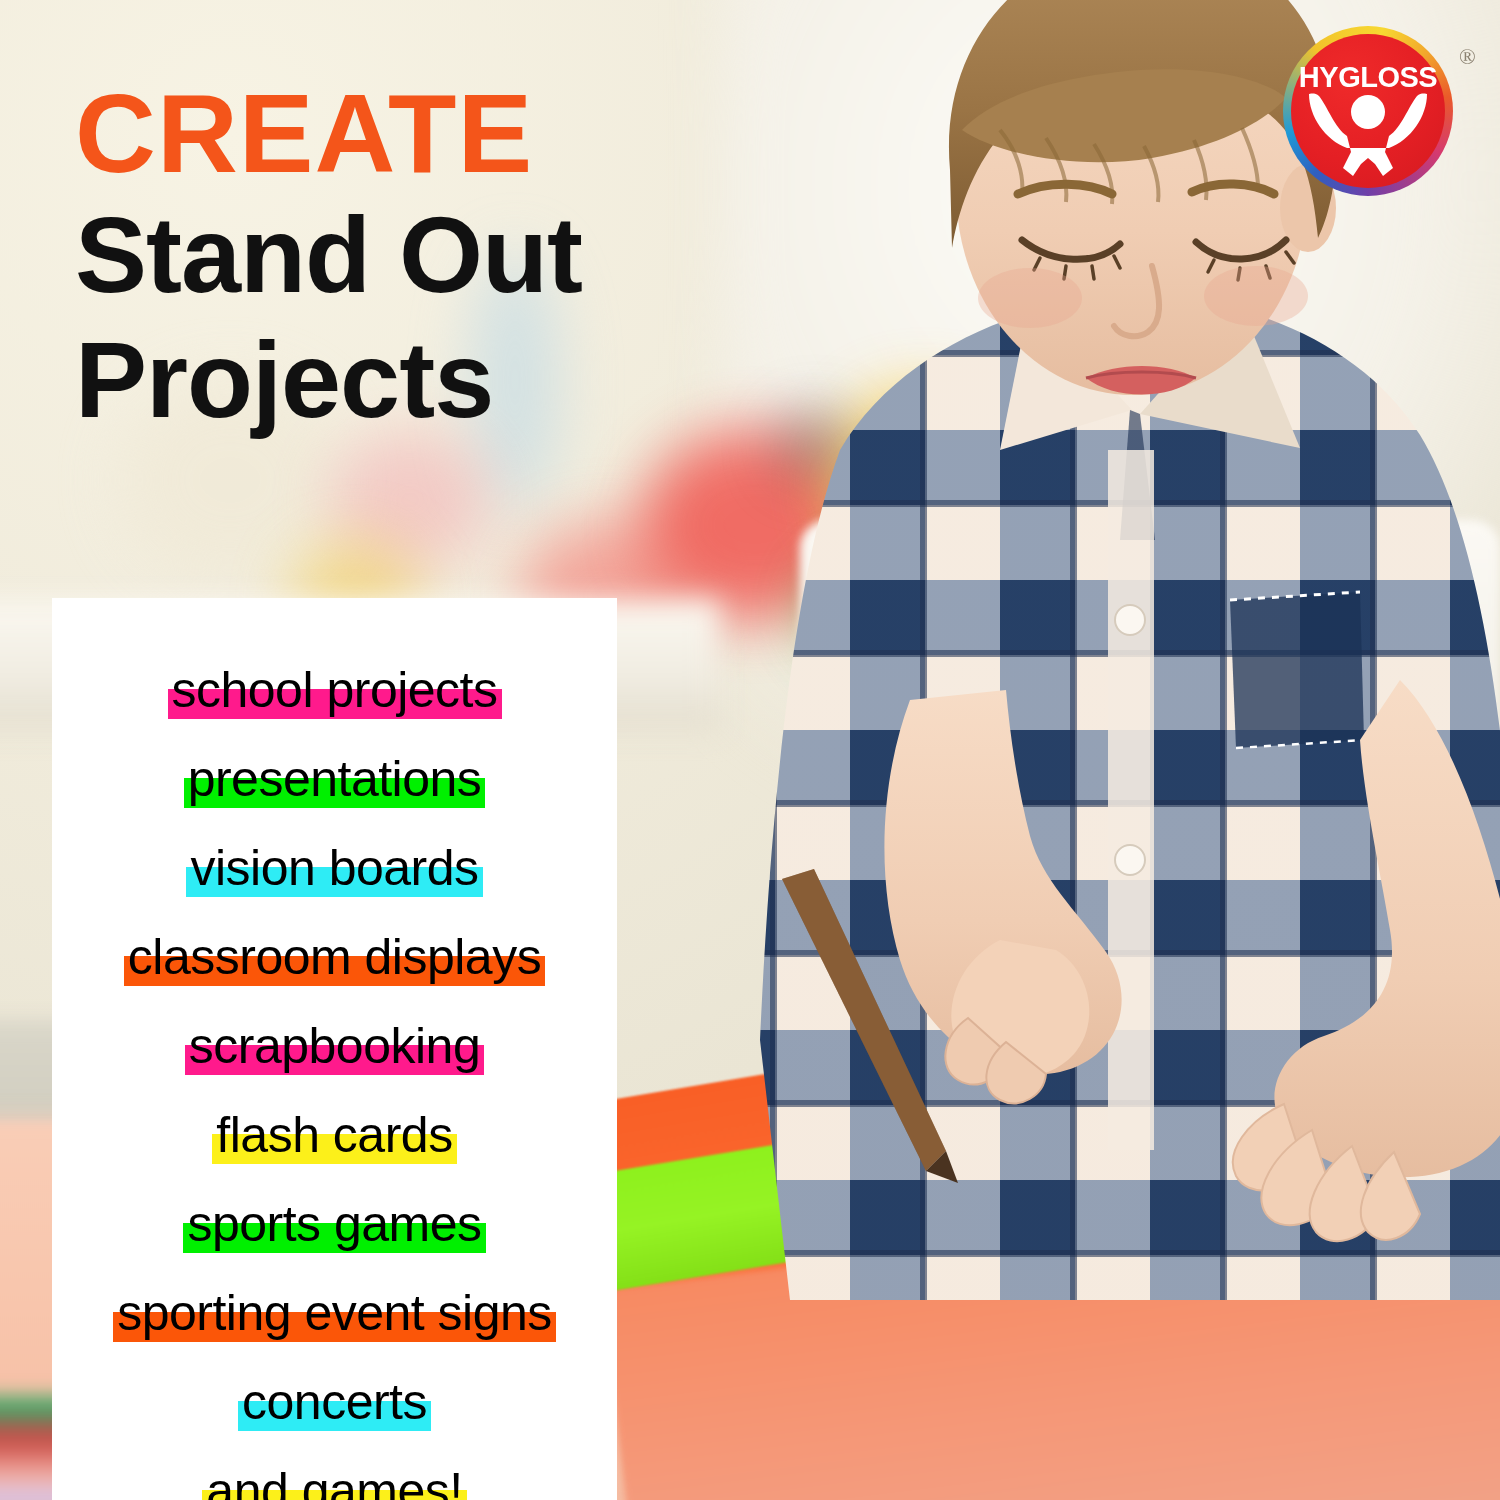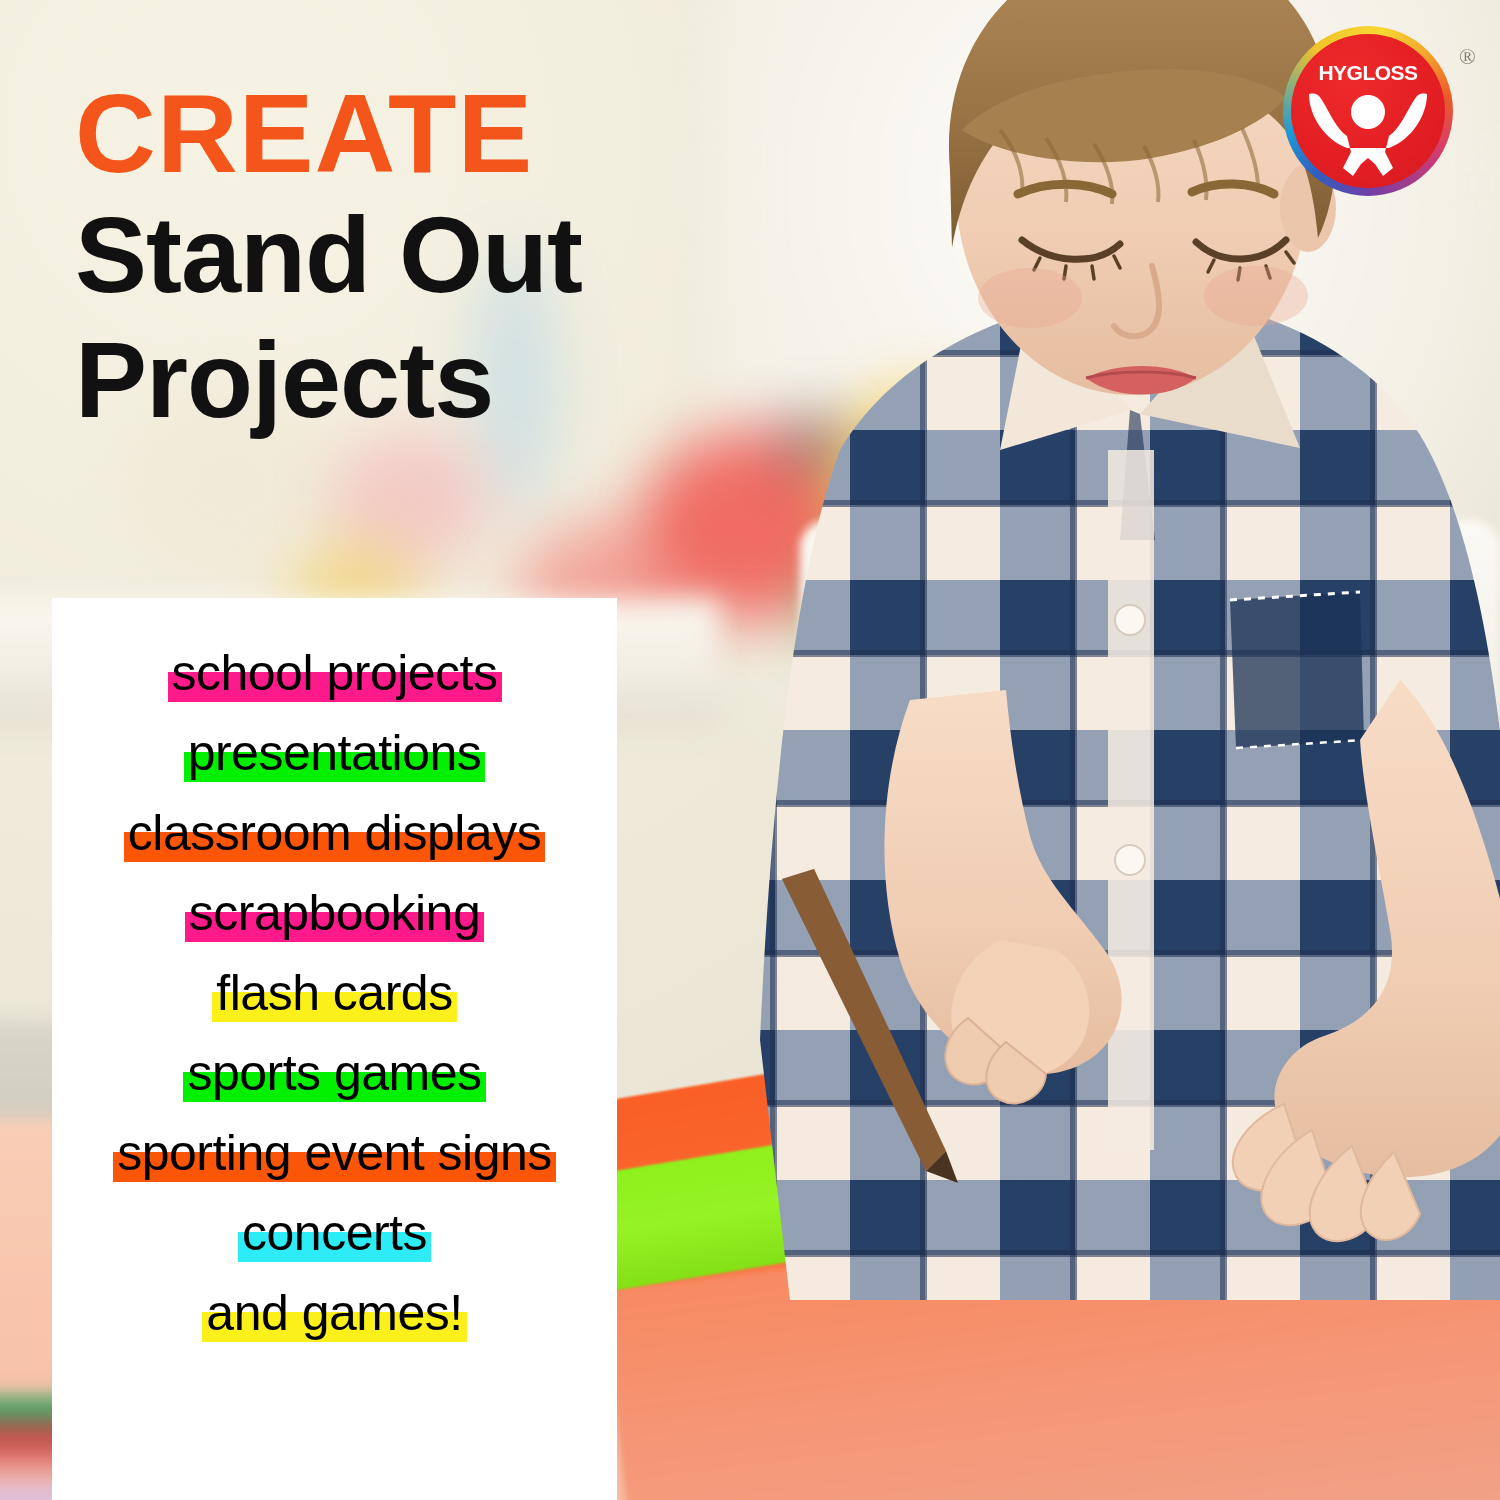--- a/index.html
+++ b/index.html
@@ -200,21 +200,21 @@
   }
   .list-inner {
     position: absolute;
     left: 0; right: 0;
     top: 50px;
     text-align: center;
   }
   .list-item {
     position: relative;
     display: block;
-    margin: 0 auto 8px auto;
+    margin: 17px auto 8px auto;
     line-height: 1.0;
     height: 72px;
   }
   .li-text {
     position: relative;
     display: inline-block;
     font-size: 50px;
     font-weight: 500;
     color: #000000;
     letter-spacing: -0.5px;
@@ -255,21 +255,21 @@
     inset: 8px;
     border-radius: 50%;
     background: radial-gradient(circle at 38% 30%, #ef2a2a 0%, #e41f24 55%, #d31a20 100%);
   }
   .logo-word {
     position: absolute;
     left: 0; right: 0;
     top: 35px;
     text-align: center;
     color: #ffffff;
-    font-size: 21px;
+    font-size: 29px;
     font-weight: 700;
     letter-spacing: -0.5px;
   }
   .logo-figure {
     position: absolute;
     left: 24px;
     top: 64px;
     width: 122px;
     height: 92px;
   }
@@ -463,20 +463,21 @@
     <div class="h-sub">
       <span>Stand Out</span>
       <span>Projects</span>
     </div>
   </div>
 
   <div class="list-panel">
     <div class="list-inner" id="uses-list">
         <div class="list-item"><span class="li-text" style="--hl: #FF1A8C;">school projects</span></div>
         <div class="list-item"><span class="li-text" style="--hl: #00F000;">presentations</span></div>
+        <div class="list-item"><span class="li-text" style="--hl: #2EECF5;">vision boards</span></div>
         <div class="list-item"><span class="li-text" style="--hl: #FB5608;">classroom displays</span></div>
         <div class="list-item"><span class="li-text" style="--hl: #FF1A8C;">scrapbooking</span></div>
         <div class="list-item"><span class="li-text" style="--hl: #FCF01A;">flash cards</span></div>
         <div class="list-item"><span class="li-text" style="--hl: #00F000;">sports games</span></div>
         <div class="list-item"><span class="li-text" style="--hl: #FB5608;">sporting event signs</span></div>
         <div class="list-item"><span class="li-text" style="--hl: #2EECF5;">concerts</span></div>
         <div class="list-item"><span class="li-text" style="--hl: #FCF01A;">and games!</span></div>
       </div>
   </div>
 

